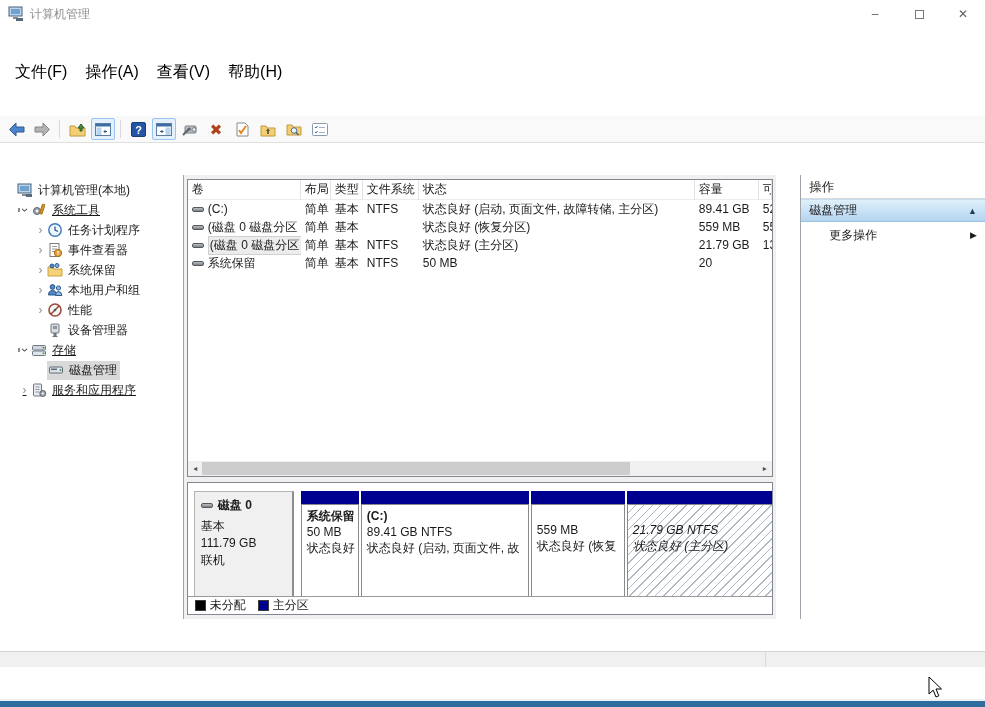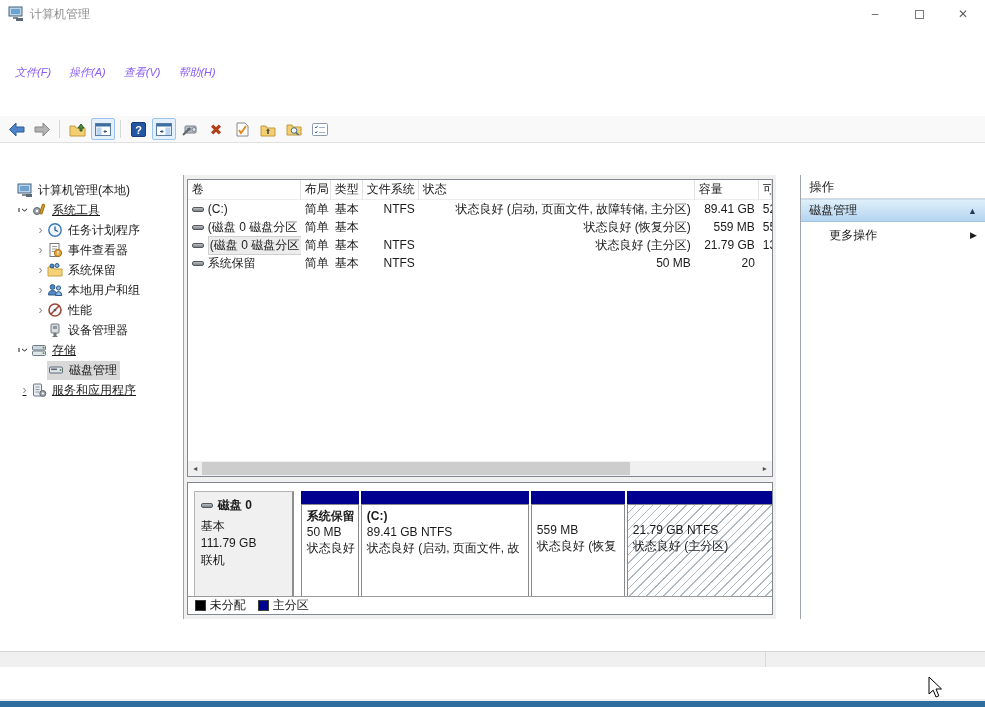--- a/index.html
+++ b/index.html
@@ -10,21 +10,21 @@
   
   .titlebar { height:28px; display:flex; align-items:center; padding-left:8px; background:#fff; flex:0 0 auto; }
   .titlebar .appicon { width:16px; height:16px; margin-right:6px; }
   .titlebar .title { color:#8f8f8f; font-size:12px; }
   .wincontrols { margin-left:auto; display:flex; height:28px; }
   .winbtn { width:44px; height:28px; display:flex; align-items:center; justify-content:center; color:#5f5f5f; font-size:12px; }
   .winbtn .sq { width:9px; height:9px; border:1px solid #7a7a7a; }
 
   
   .menubar { height:24px; display:flex; align-items:center; padding-left:6px; background:#fff; flex:0 0 auto; }
-  .menuitem { padding:3px 9px; font-size:11px; color:#8b5cf6;font-style:italic; }
+  .menuitem { padding:3px 9px; font-size:16px; color:#000000; }
 
   
   .toolbar { height:27px; display:flex; align-items:center; padding-left:4px; gap:2px; background:#f9f9f9; border-bottom:1px solid #e0e0e0; flex:0 0 auto; }
   .tbtn { width:24px; height:22px; display:flex; align-items:center; justify-content:center; }
   .tbtn.hl { border:1px solid #9cc5ee; background:#e4f0fb; border-radius:2px; }
   .tsep { width:1px; height:18px; background:#d8d8d8; margin:0 3px; }
   .xglyph { color:#b0401c; font-weight:bold; font-size:15px; line-height:1; }
 
   
   .main { flex:1 1 auto; display:flex; min-height:0; }
@@ -38,21 +38,21 @@
 
   .center { flex:1 1 auto; background:#f0f0f0; padding:4px 3px; display:flex; flex-direction:column; min-width:0; }
   .actions { width:191px; background:#fff; border-left:1px solid #9fa5ab;margin-left:24px; }
 
   
   .toppane { height:298px; background:#fff; border:1px solid #828790; display:flex; flex-direction:column; margin-bottom:5px; overflow:hidden; }
   .tgrid { display:grid; grid-template-columns:113px 30px 32px 56px 276px 64px 1fr; align-items:center; }
   .thead { height:20px; border-bottom:1px solid #ededed; flex:0 0 auto; }
   .thead .hc { height:20px; line-height:19px; padding:0 4px; border-right:1px solid #e2e2e2; overflow:hidden; white-space:nowrap; }
   .trowv { height:18px; flex:0 0 auto; }
-  .trowv .c { padding:0 4px; overflow:hidden; white-space:nowrap;text-align:right; }
+  .trowv .c { padding:0 4px; overflow:hidden; white-space:nowrap; }
   .volcell { display:flex; align-items:center; gap:4px; padding-left:4px; overflow:hidden; white-space:nowrap; }
   .voldash { width:12px; height:5px; background:linear-gradient(#b9bec2,#7d8287); border:1px solid #55595d; border-radius:2px; flex:0 0 auto; }
   .volname.focus { background:#ececec; border:1px solid #d0d0d0; padding:0 1px; }
   .tspacer { flex:1 1 auto; }
   .hscroll { height:15px; background:#f0f0f0; display:flex; align-items:center; flex:0 0 auto; position:relative; }
   .harrow { width:15px; text-align:center; color:#505050; font-size:8px; line-height:15px; }
   .hthumb { position:absolute; left:14px; width:428px; top:1px; height:13px; background:#cdcdcd; }
 
   
   .bottompane { flex:1 1 auto; background:#fff; border:1px solid #828790; position:relative; overflow:hidden; }
@@ -60,21 +60,21 @@
   .diskinfo { width:100px; background:#f0f0f0; border:1px solid #b4b4b4; border-right:2px solid #8e8e8e; padding:5px 6px; flex:0 0 auto; }
   .diskinfo .dtitle { display:flex; align-items:center; gap:5px; font-weight:bold; margin-bottom:4px; }
   .diskinfo .dline { line-height:17px; }
   .parts { display:flex; gap:2px; margin-left:7px; }
   .part { display:flex; flex-direction:column; }
   .pbar { height:13px; background:#000090; flex:0 0 auto; }
   .pbody { flex:1 1 auto; border:1px solid #8a8a8a; background:#fff; padding:3px 5px; overflow:hidden; white-space:nowrap; line-height:16px; }
   .pbody .pname { font-weight:bold; }
   .pbody.noname { padding-top:17px; }
   .pbody.hatch { background:repeating-linear-gradient(135deg,#ffffff 0px,#ffffff 5px,#aeb8c2 5px,#aeb8c2 6px); }
-  .p1 { width:58px; } .p2 { width:168px; } .p3 { width:94px; } .p4 { width:150px; }
+  .p1 { width:58px; } .p2 { width:168px; } .p3 { width:94px; } .p4 { width:150px;font-style:italic; }
 
   .legendrow { position:absolute; left:0; right:0; bottom:0; height:18px; border-top:1px solid #9a9a9a; background:#fff; display:flex; align-items:center; gap:12px; padding-left:7px; }
   .legitem { display:flex; align-items:center; gap:4px; }
   .legsq { width:11px; height:11px; border:1px solid #3c3c3c; }
   .legsq.unalloc { background:#000000; }
   .legsq.primary { background:#000090; }
 
   
   .actions .ahead { height:24px; line-height:24px; padding-left:8px; font-size:12.5px; border-bottom:1px solid #d9d9d9; }
   .abar { height:23px; display:flex; align-items:center; background:linear-gradient(#dff0fb,#b4d4f0); border-top:1px solid #c6dcf0; border-bottom:1px solid #9fc3e4; padding:0 8px; }

